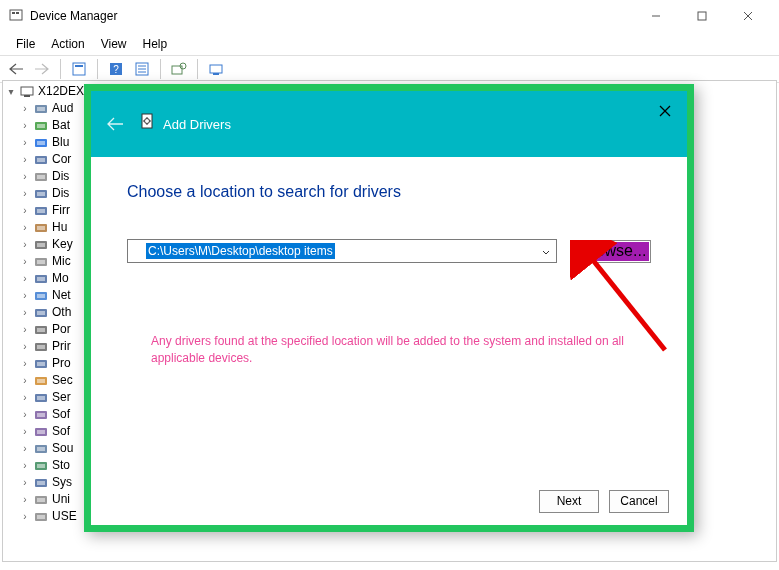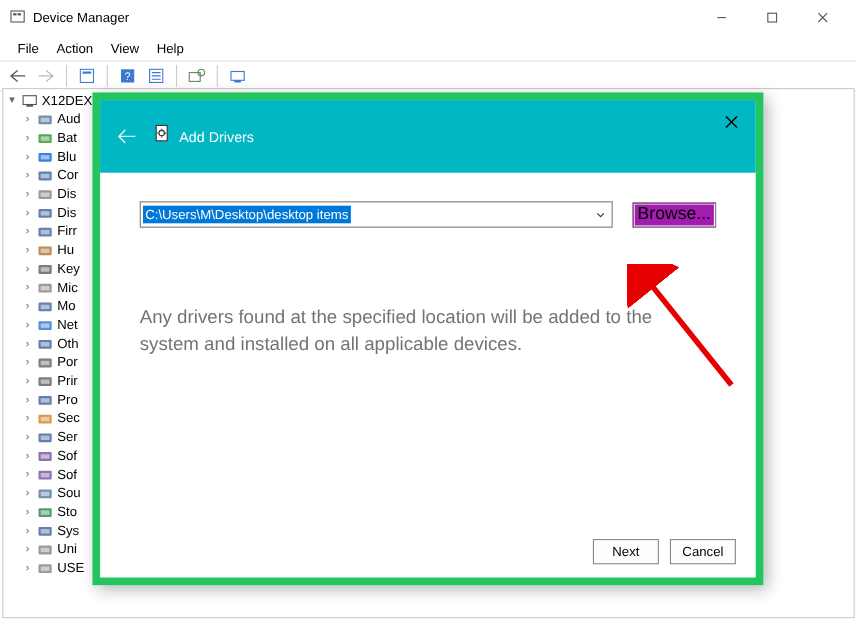--- a/index.html
+++ b/index.html
@@ -35,28 +35,28 @@
 .dialog { position: absolute; left: 84px; top: 84px; width: 610px; height: 448px; background: #fff; border: 7px solid #22c55e; box-shadow: 4px 4px 14px rgba(0,0,0,0.3); display: flex; flex-direction: column; }
 .dlg-header { height: 66px; background: #00B7C3; color: #fff; display: flex; align-items: center; padding: 0 14px; position: relative; }
 .dlg-back { width: 20px; height: 20px; margin-right: 14px; display: flex; align-items: center; justify-content: center; opacity: .85; }
 .dlg-title-wrap { display: flex; align-items: center; gap: 8px; }
 .dlg-title { font-size: 13px; }
 .dlg-close { position: absolute; top: 8px; right: 10px; width: 24px; height: 24px; display: flex; align-items: center; justify-content: center; color: #000; font-size: 16px; }
 
 .dlg-body { flex: 1; padding: 26px 36px 0 36px; position: relative; }
 .dlg-heading { color: #003399; font-size: 16px; font-weight: 400; margin-bottom: 38px; }
 .path-row { display: flex; gap: 18px; align-items: center; margin-bottom: 14px; }
-.path-combo { flex: 1; height: 24px; border: 1px solid #7a7a7a; display: flex; align-items: center; padding: 0 2px; position: relative; }
+.path-combo { flex: 1; height: 24px; border: 1px solid #7a7a7a; display: flex; align-items: center; padding: 0 18px; position: relative; }
 .path-combo .sel-text { background: #0078d7; color: #fff; padding: 1px 2px; font-size: 12px; }
 .path-combo .chev { position: absolute; right: 6px; color: #333; font-size: 10px; }
 .browse-btn { width: 76px; height: 23px; border: 1px solid #888; background: #a21caf; font-size: 16px; display: flex; align-items: center; justify-content: center; box-shadow: inset 0 0 0 1px #fff; }
 .chk-row { display: flex; align-items: center; gap: 6px; font-size: 12px; }
 .chk { width: 15px; height: 15px; border-radius: 3px; background: #0067c0; display: flex; align-items: center; justify-content: center; }
 .chk svg { stroke: #fff; }
-.note { font-size: 17px; color: #737373; margin-top: 70px; line-height: 1.4; }
+.note { font-size: 12px; color: #ec4899; margin-top: 70px; line-height: 1.4; margin-left: 24px; }
 
 .dlg-footer { height: 48px; display: flex; align-items: center; justify-content: flex-end; gap: 10px; padding: 0 18px; }
 .dlg-btn { width: 60px; height: 23px; border: 1px solid #888; background: #fdfdfd; font-size: 12px; display: flex; align-items: center; justify-content: center; }
 
 
 .arrow-ann { position: absolute; left: 570px; top: 240px; pointer-events: none; }
 </style>
 </head>
 <body>
 
@@ -429,20 +429,21 @@
             <rect x="3" y="1" width="10" height="14" fill="#fff" stroke="#333"></rect>
             <circle cx="8" cy="8" r="2.5" fill="none" stroke="#333"></circle>
             <path d="M8 5 v-1 M8 11 v1 M5 8 h-1 M11 8 h1" stroke="#333"></path>
           </svg>
       </span>
       <span class="dlg-title">Add Drivers</span>
     </div>
   </div>
 
   <div class="dlg-body">
+    <div class="dlg-heading">Choose a location to search for drivers</div>
 
     <div class="path-row">
       <div class="path-combo">
         <span class="sel-text">C:\Users\M\Desktop\desktop items</span>
         <span class="chev">
           <svg width="8" height="5" viewBox="0 0 8 5">
               <path d="M1 1 L4 4 L7 1" fill="none" stroke="#333"></path>
             </svg>
         </span>
       </div>

